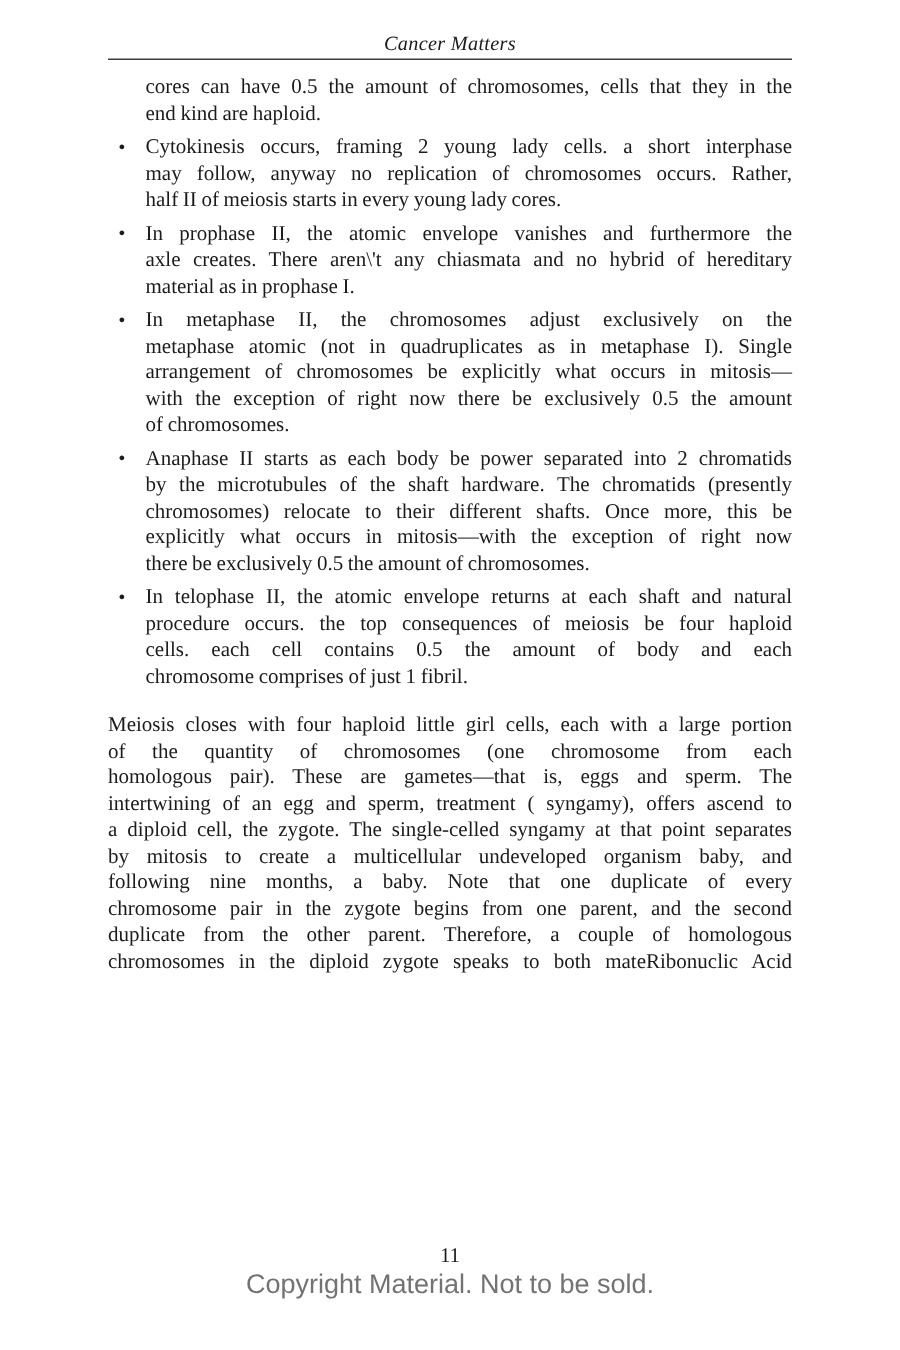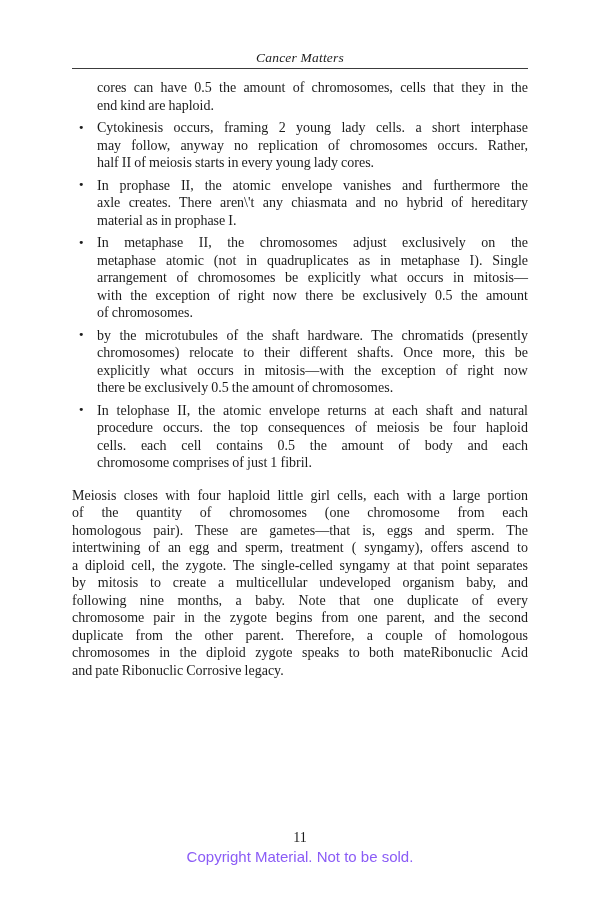--- a/index.html
+++ b/index.html
@@ -5,21 +5,21 @@
   html, body { margin: 0; padding: 0; background: #ffffff; }
   .page {
     position: relative;
     width: 600px;
     height: 900px;
     background: #ffffff;
     overflow: hidden;
     font-family: "Liberation Serif", serif;
     color: #1b1b1b;
   }
-  .page-header { padding-top: 50px; }
+  .page-header { padding-top: 21px; }
   .running-title {
     width: 456px;
     margin: 0 auto;
     text-align: center;
     font-style: italic;
     font-size: 13.5px;
     line-height: 15px;
     letter-spacing: 0.2px;
   }
   .header-rule {
@@ -56,23 +56,23 @@
     position: absolute;
     top: 829px;
     left: 0;
     width: 100%;
     text-align: center;
   }
   .page-number { font-size: 14px; line-height: 17px; text-align: center; }
   .copyright {
     margin-top: 2px;
     font-family: "Liberation Sans", sans-serif;
-    font-size: 15px;
+    font-size: 18px;
     line-height: 17px;
-    color: #8b5cf6;
+    color: #737373;
   }
 </style>
 </head>
 <body>
 
 <div class="page" style="color: rgb(27, 27, 27); background: rgb(255, 255, 255);">
 
   <header class="page-header">
     <div class="running-title">Cancer Matters</div>
     <div class="header-rule" style="border-bottom-color: rgb(60, 60, 60);"></div>
@@ -106,20 +106,21 @@
             <div class="line">In metaphase II, the chromosomes adjust exclusively on the</div>
             <div class="line">metaphase atomic (not in quadruplicates as in metaphase I). Single</div>
             <div class="line">arrangement of chromosomes be explicitly what occurs in mitosis—</div>
             <div class="line">with the exception of right now there be exclusively 0.5 the amount</div>
             <div class="line last">of chromosomes.</div>
           </div>
         </li>
         <li class="bullet-item">
           <span class="bullet-marker">•</span>
           <div>
+            <div class="line">Anaphase II starts as each body be power separated into 2 chromatids</div>
             <div class="line">by the microtubules of the shaft hardware. The chromatids (presently</div>
             <div class="line">chromosomes) relocate to their different shafts. Once more, this be</div>
             <div class="line">explicitly what occurs in mitosis—with the exception of right now</div>
             <div class="line last">there be exclusively 0.5 the amount of chromosomes.</div>
           </div>
         </li>
         <li class="bullet-item">
           <span class="bullet-marker">•</span>
           <div>
             <div class="line">In telophase II, the atomic envelope returns at each shaft and natural</div>
@@ -133,21 +134,20 @@
         <div class="line">Meiosis closes with four haploid little girl cells, each with a large portion</div>
         <div class="line">of the quantity of chromosomes (one chromosome from each</div>
         <div class="line">homologous pair). These are gametes—that is, eggs and sperm. The</div>
         <div class="line">intertwining of an egg and sperm, treatment ( syngamy), offers ascend to</div>
         <div class="line">a diploid cell, the zygote. The single-celled syngamy at that point separates</div>
         <div class="line">by mitosis to create a multicellular undeveloped organism baby, and</div>
         <div class="line">following nine months, a baby. Note that one duplicate of every</div>
         <div class="line">chromosome pair in the zygote begins from one parent, and the second</div>
         <div class="line">duplicate from the other parent. Therefore, a couple of homologous</div>
         <div class="line">chromosomes in the diploid zygote speaks to both mateRibonuclic Acid</div>
-        <div class="line last">and pate Ribonuclic Corrosive legacy.</div>
       </div>
   </main>
 
   <footer class="page-footer">
     <div class="page-number">11</div>
     <div class="copyright">Copyright Material. Not to be sold.</div>
   </footer>
 
 </div>
 

